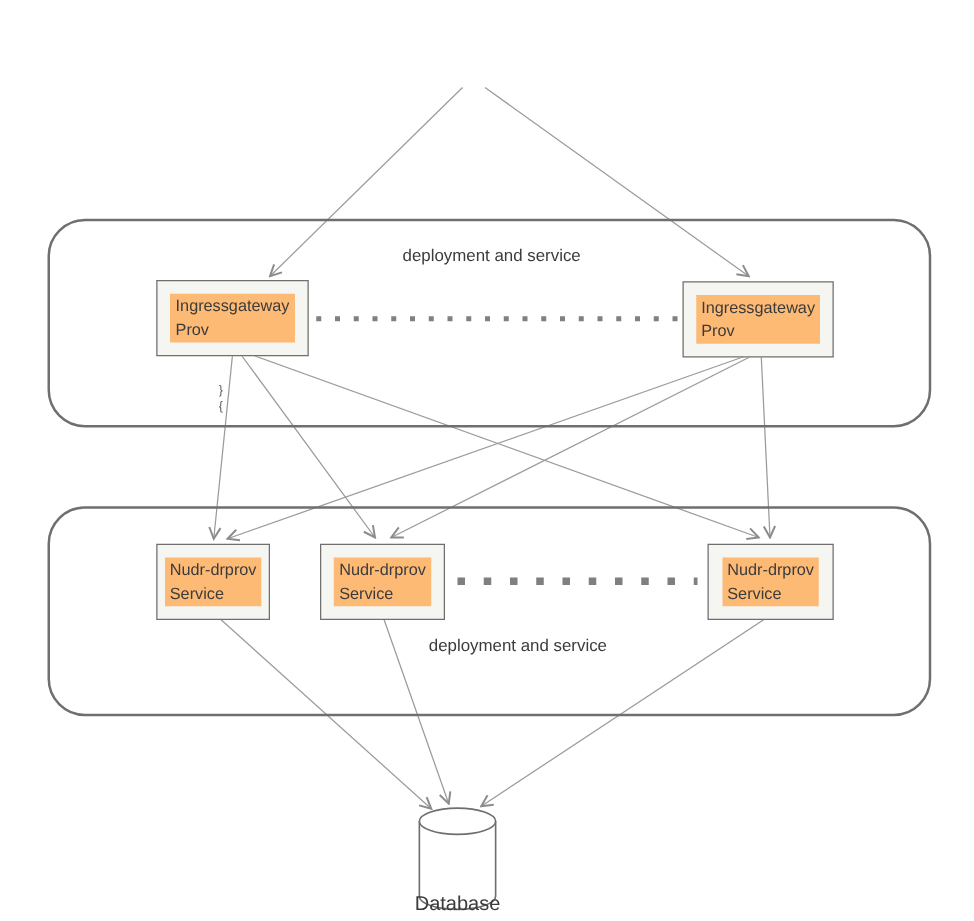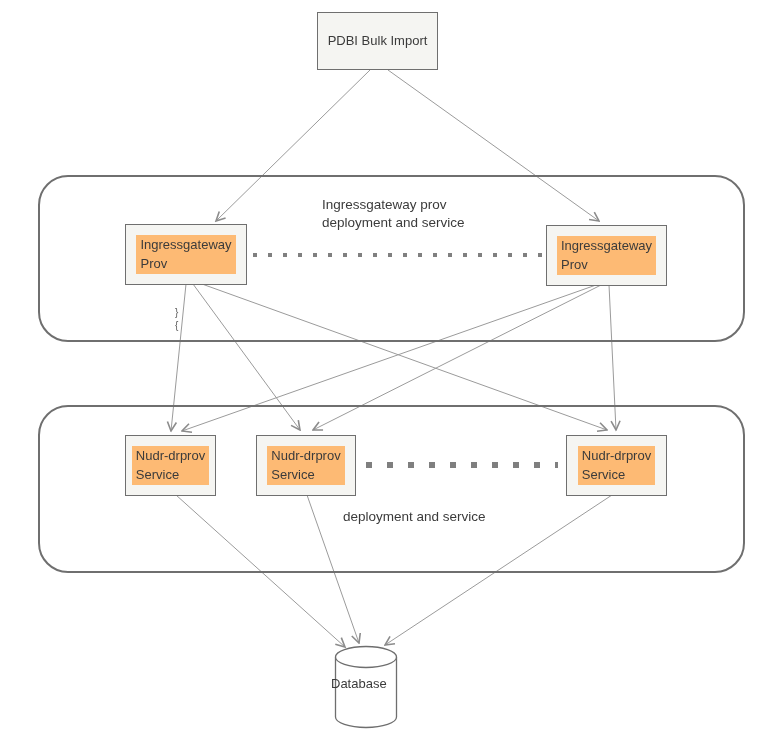--- a/index.html
+++ b/index.html
@@ -33,22 +33,22 @@
 
   .caption {
     position:absolute; font-size:13.5px; line-height:18px; color:#3b3b3b; text-align:left;
     white-space:nowrap;
   }
   .caption-ingress { left:322px; top:196px; }
   .caption-nudr    { left:343px; top:508px; }
   .caption .ln { display:block; }
 
   .db-label {
-    position:absolute; left:331px; top:676px; width:70px; 
-    font-size:13px; color:#3b3b3b;
+    position:absolute; left:331px; top:715px; width:70px; text-align:center;
+    font-size:16px; color:#3b3b3b;
   }
 
   .line-marks {
     position:absolute; left:175px; top:306px; font-size:10px; line-height:13px;
     color:#5a5a5a; text-align:left;
   }
   .line-marks .ln { display:block; }
 </style>
 </head>
 <body>
@@ -83,30 +83,26 @@
     <g>
       <path d="M335.5,657 L335.5,717 A30.5,10.5 0 0 0 396.5,717 L396.5,657" fill="#ffffff" stroke="#6e6e6e" stroke-width="1.3"></path>
       <ellipse cx="366" cy="657" rx="30.5" ry="10.5" fill="#ffffff" stroke="#6e6e6e" stroke-width="1.3"></ellipse>
     </g>
   </svg>
 
   <div class="group group-ingress"></div>
   <div class="group group-nudr"></div>
 
   <div class="caption caption-ingress">
-    <span class="ln">Ingressgateway prov</span>
     <span class="ln">deployment and service</span>
   </div>
   <div class="caption caption-nudr">
     <span class="ln">deployment and service</span>
   </div>
 
-  <div class="node node-pdbi">
-    <div class="node-label">PDBI Bulk Import</div>
-  </div>
 
   <div class="node node-ingress-left">
     <div class="node-label">
       <span class="ln">Ingressgateway</span>
       <span class="ln">Prov</span>
     </div>
   </div>
 
   <div class="node node-ingress-right">
     <div class="node-label">

